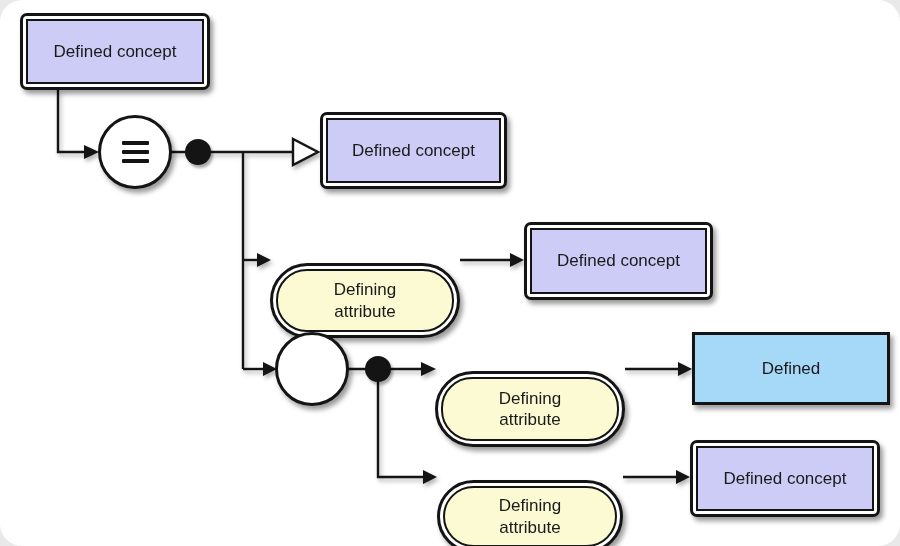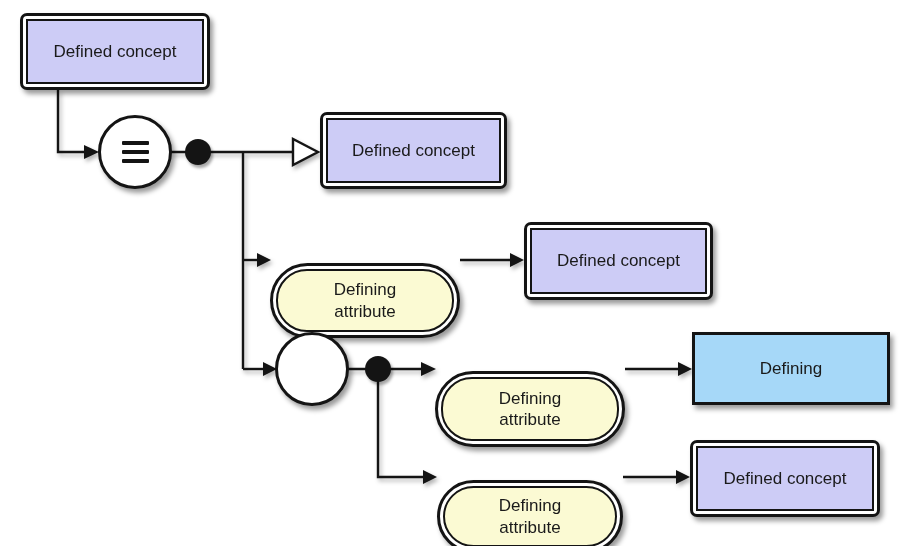--- a/index.html
+++ b/index.html
@@ -6,21 +6,21 @@
     --defined-concept-fill:#cdccf6;
     --concept-fill:#a6d8f8;
     --defining-attribute-fill:#fbfad3;
     --line-color:#141414;
     --background:#ffffff;
   }
   html,body{margin:0;padding:0;background:#e9e9e9;}
   body{font-family:"Liberation Sans","DejaVu Sans",sans-serif;}
   .canvas{
     position:relative;width:900px;height:546px;background:var(--background,#fff);
-    overflow:hidden;margin:0 auto;
+    overflow:hidden;margin:0 auto;border-radius:22px;
   }
   svg.connectors{position:absolute;left:0;top:0;filter:drop-shadow(2px 3px 2px rgba(0,0,0,0.30));}
   .node{position:absolute;box-sizing:border-box;color:#1a1a1a;font-size:17px;}
   
   .dbl{
     border:3px solid var(--line-color,#141414);
     border-radius:7px;background:#fff;padding:3px;
     box-shadow:3px 4px 5px rgba(0,0,0,0.40);
   }
   .dbl .inner{
@@ -123,21 +123,21 @@
 
   <div class="dot" style="left:365px;top:356px;width:26px;height:26px"></div>
 
   <div class="node dbl pill" style="left:435px;top:331px;width:190px;height:76px">
     <div class="inner">
       <span class="lbl">Defining attribute</span>
     </div>
   </div>
 
   <div class="node single" style="left:692px;top:332px;width:198px;height:73px">
-    <span class="lbl">Defining</span>
+    <span class="lbl">Defined</span>
   </div>
 
   <div class="node dbl pill" style="left:437px;top:440px;width:186px;height:73px">
     <div class="inner">
       <span class="lbl">Defining attribute</span>
     </div>
   </div>
 
   <div class="node dbl lav" style="left:690px;top:440px;width:190px;height:77px">
     <div class="inner">

